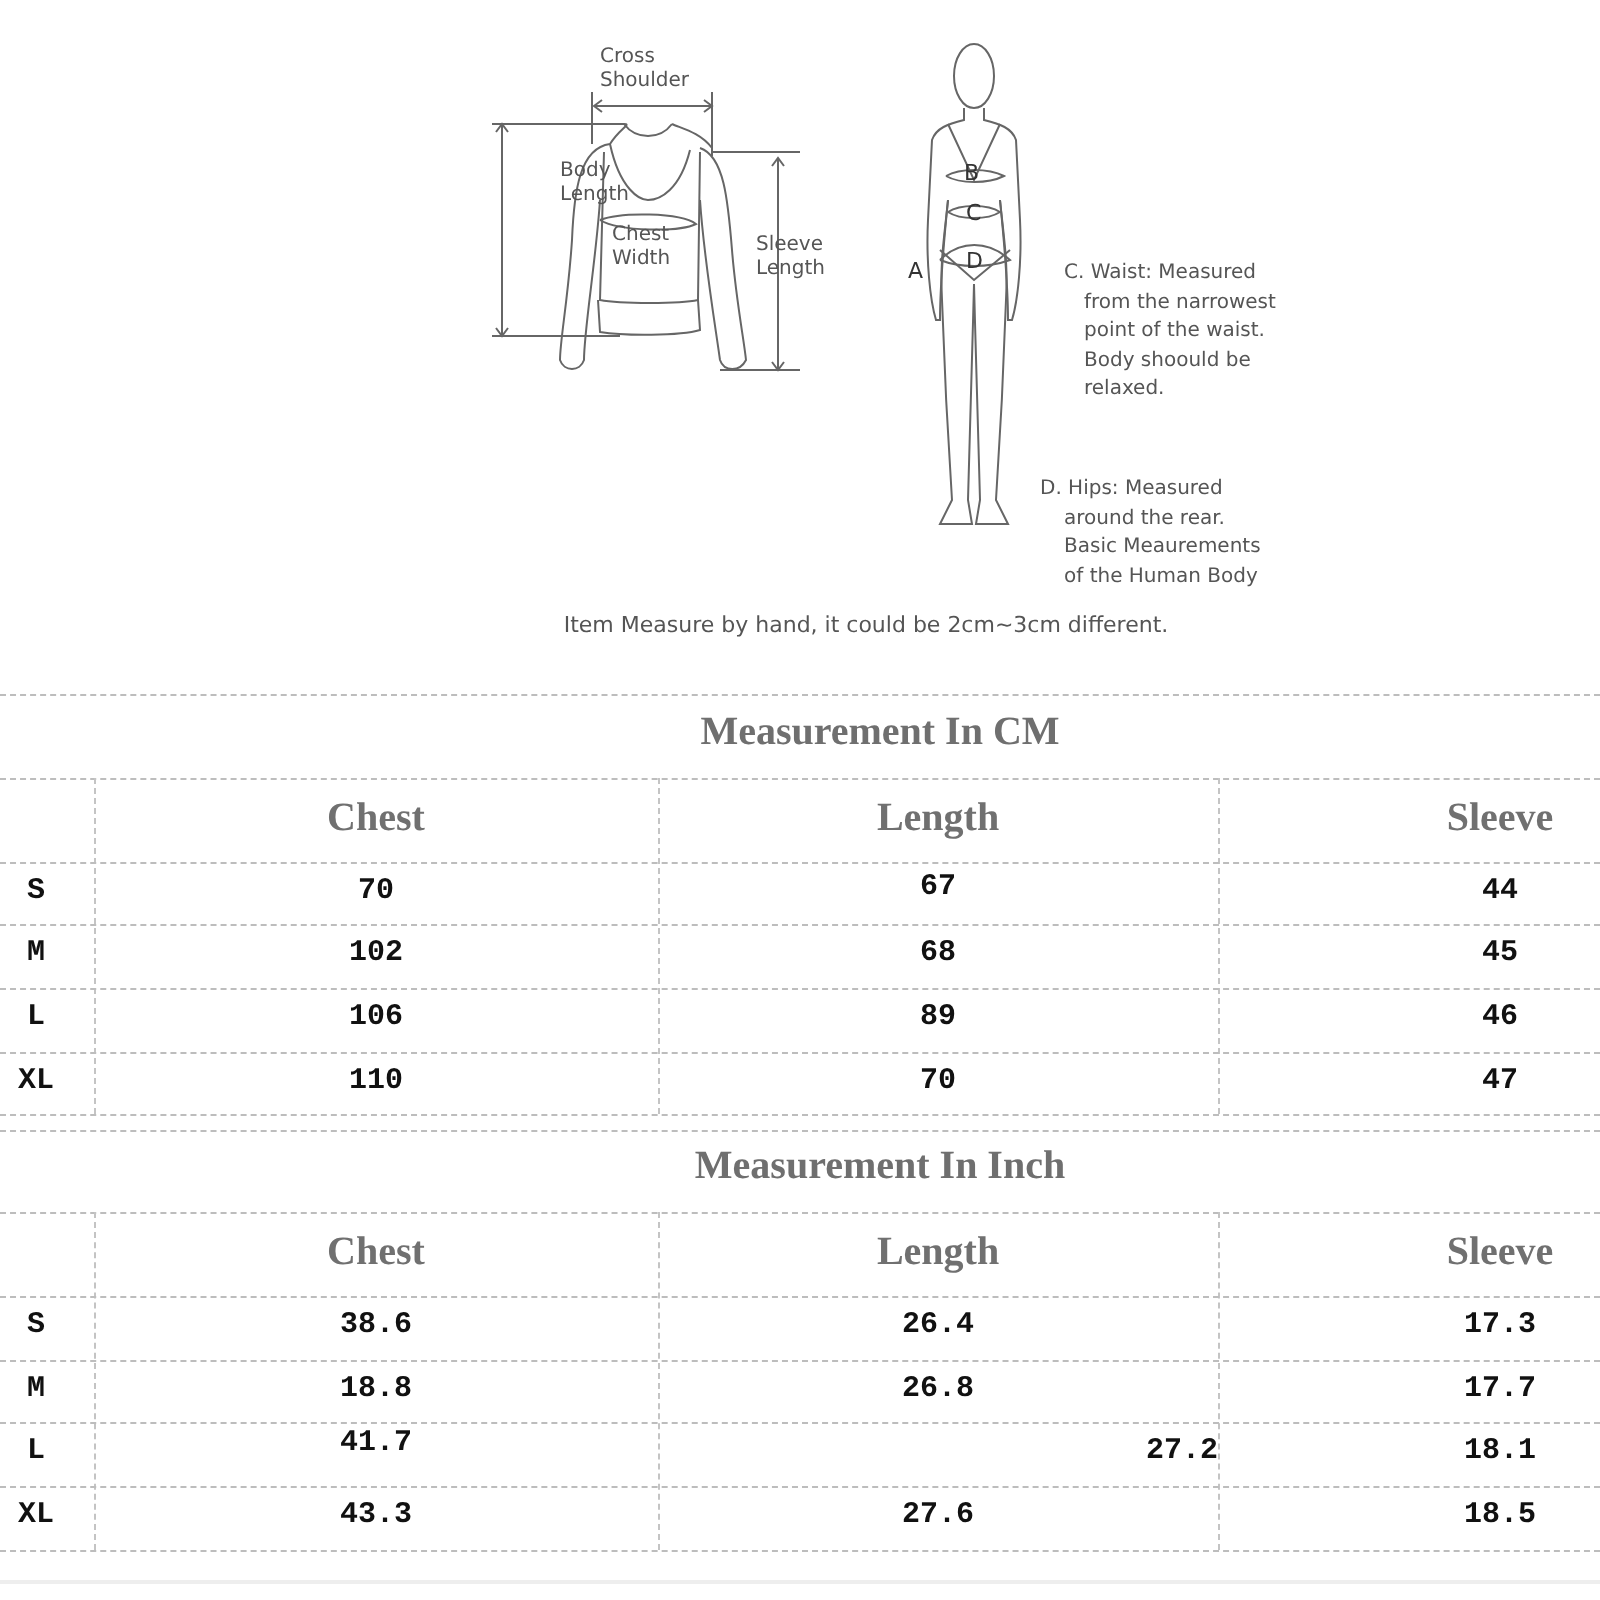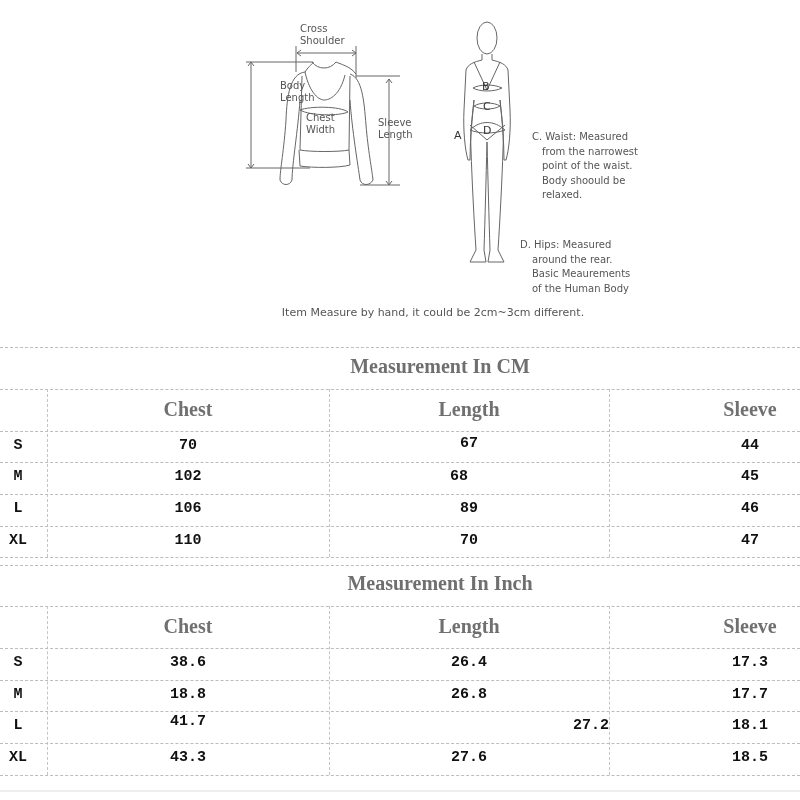--- a/index.html
+++ b/index.html
@@ -125,21 +125,21 @@
 
   <div class="hline" style="top:431px;"></div>
   <div class="sizecell" style="top:437px;">S</div>
   <div class="cell" style="left:47px; width:282px; top:437px;">70</div>
   <div class="cell" style="left:329px; width:280px; top:435px;text-align:center;">67</div>
   <div class="cell" style="left:680px; width:140px; top:437px;">44</div>
 
   <div class="hline" style="top:462px;"></div>
   <div class="sizecell" style="top:468px;">M</div>
   <div class="cell" style="left:47px; width:282px; top:468px;">102</div>
-  <div class="cell" style="left:319px; width:280px; top:468px;">68</div>
+  <div class="cell" style="left:329px; width:280px; top:468px;">68</div>
   <div class="cell" style="left:680px; width:140px; top:468px;">45</div>
 
   <div class="hline" style="top:494px;"></div>
   <div class="sizecell" style="top:500px;">L</div>
   <div class="cell" style="left:47px; width:282px; top:500px;">106</div>
   <div class="cell" style="left:329px; width:280px; top:500px;">89</div>
   <div class="cell" style="left:680px; width:140px; top:500px;">46</div>
 
   <div class="hline" style="top:526px;"></div>
   <div class="sizecell" style="top:532px;">XL</div>

